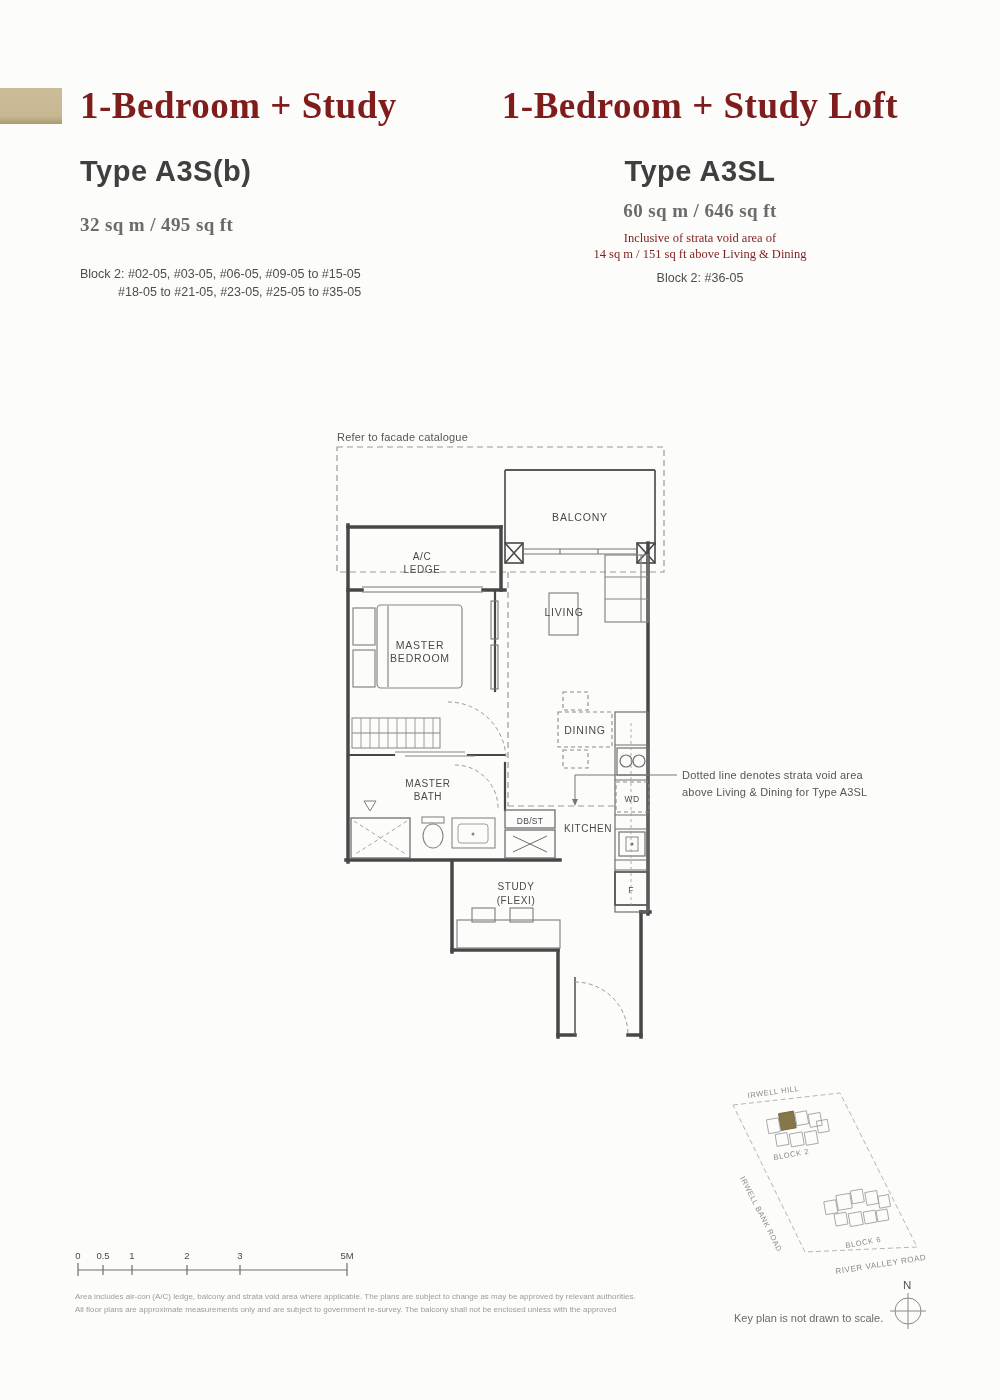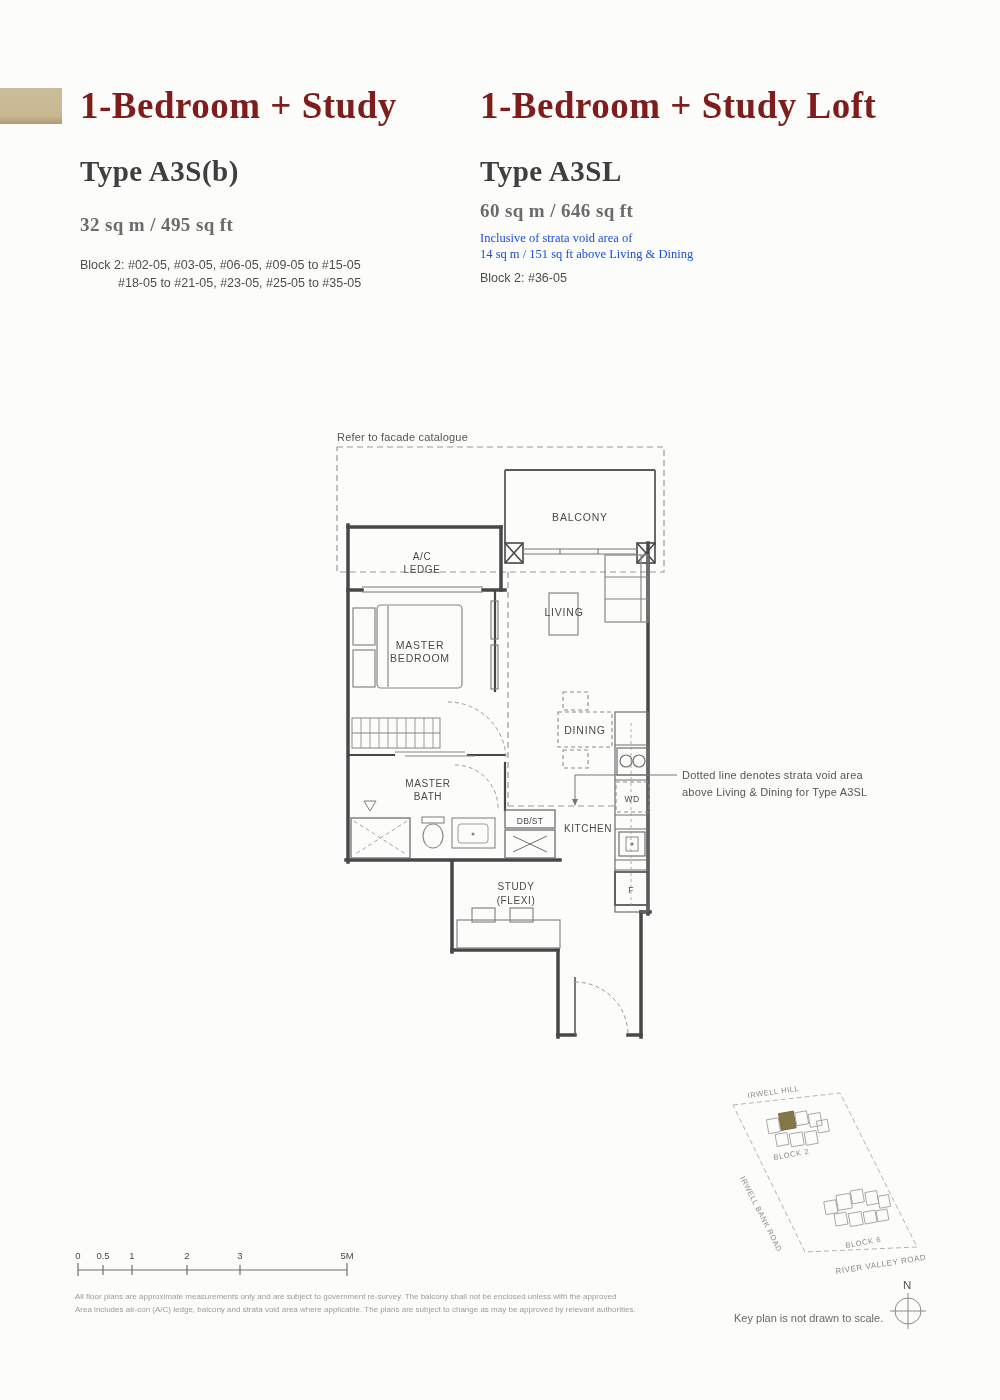--- a/index.html
+++ b/index.html
@@ -3,33 +3,33 @@
 <meta charset="utf-8">
 <style>
   html,body{margin:0;padding:0;}
   body{width:1000px;height:1400px;position:relative;background:#fcfcfb;overflow:hidden;
        font-family:"Liberation Sans","DejaVu Sans",sans-serif;}
   .abs{position:absolute;}
   
   .tan-tab{left:0;top:88px;width:62px;height:36px;
     background:linear-gradient(180deg,#cbbd99 0%,#c7b892 78%,#ab9a72 100%);}
   .unit-left{left:80px;top:84px;width:420px;color:#3d3d3d;}
-  .unit-right{right:80px;top:84px;width:440px;text-align:left;color:#3d3d3d;}
+  .unit-right{right:80px;top:84px;width:440px;text-align:center;color:#3d3d3d;}
   .unit-title{font-family:Liberation Serif, serif;font-size:37px;font-weight:600;
     letter-spacing:.5px;color:#7f1d1d;white-space:nowrap;}
-  .unit-type{font-family:Liberation Serif, serif;font-size:29px;font-weight:600;
+  .unit-type{font-family:Liberation Sans, sans-serif;font-size:29px;font-weight:600;
     letter-spacing:.5px;color:#3f3f3f;margin-top:28px;}
   .unit-area{font-family:"Liberation Serif","DejaVu Serif",serif;font-size:19px;font-weight:600;
     color:#6b6b6b;margin-top:26px;letter-spacing:.4px;}
   .unit-right .unit-type{}
   .unit-right .unit-area{margin-top:12px;}
-  .incl{font-family:"Liberation Serif","DejaVu Serif",serif;font-size:12.5px;color:#1d4ed8;
+  .incl{font-family:"Liberation Serif","DejaVu Serif",serif;font-size:12.5px;color:#7f1d1d;
     margin-top:8px;line-height:16px;}
   .blocks{font-size:12.5px;color:#4e4e4e;margin-top:7px;line-height:18px;}
-  .unit-left .blocks{margin-top:20px;}
+  .unit-left .blocks{margin-top:29px;}
   .blocks .indent{padding-left:38px;}
   
   svg text{font-family:"Liberation Sans","DejaVu Sans",sans-serif;fill:#4a4a4a;}
   text.room{font-size:10.5px;letter-spacing:.8px;}
   text.room-sm{font-size:10px;letter-spacing:.6px;}
   text.tiny{font-size:8.5px;letter-spacing:.3px;}
   text.note{font-size:11px;fill:#565656;letter-spacing:.2px;}
   text.kp{font-size:7.5px;fill:#8a8a8a;letter-spacing:.6px;}
   
   .disclaimer{left:75px;top:1291px;width:600px;font-size:8px;color:#9c9c9c;line-height:12.5px;}
@@ -279,15 +279,15 @@
     <text x="6" y="11" text-anchor="middle">0</text>
     <text x="31" y="11" text-anchor="middle">0.5</text>
     <text x="60" y="11" text-anchor="middle">1</text>
     <text x="115" y="11" text-anchor="middle">2</text>
     <text x="168" y="11" text-anchor="middle">3</text>
     <text x="275" y="11" text-anchor="middle">5M</text>
   </g>
 </svg>
 
 <div class="abs disclaimer">
+  <div>Area includes air-con (A/C) ledge, balcony and strata void area where applicable. The plans are subject to change as may be approved by relevant authorities.</div>
   <div>All floor plans are approximate measurements only and are subject to government re-survey. The balcony shall not be enclosed unless with the approved</div>
-  <div>Area includes air-con (A/C) ledge, balcony and strata void area where applicable. The plans are subject to change as may be approved by relevant authorities.</div>
 </div>
 
 </body></html>

